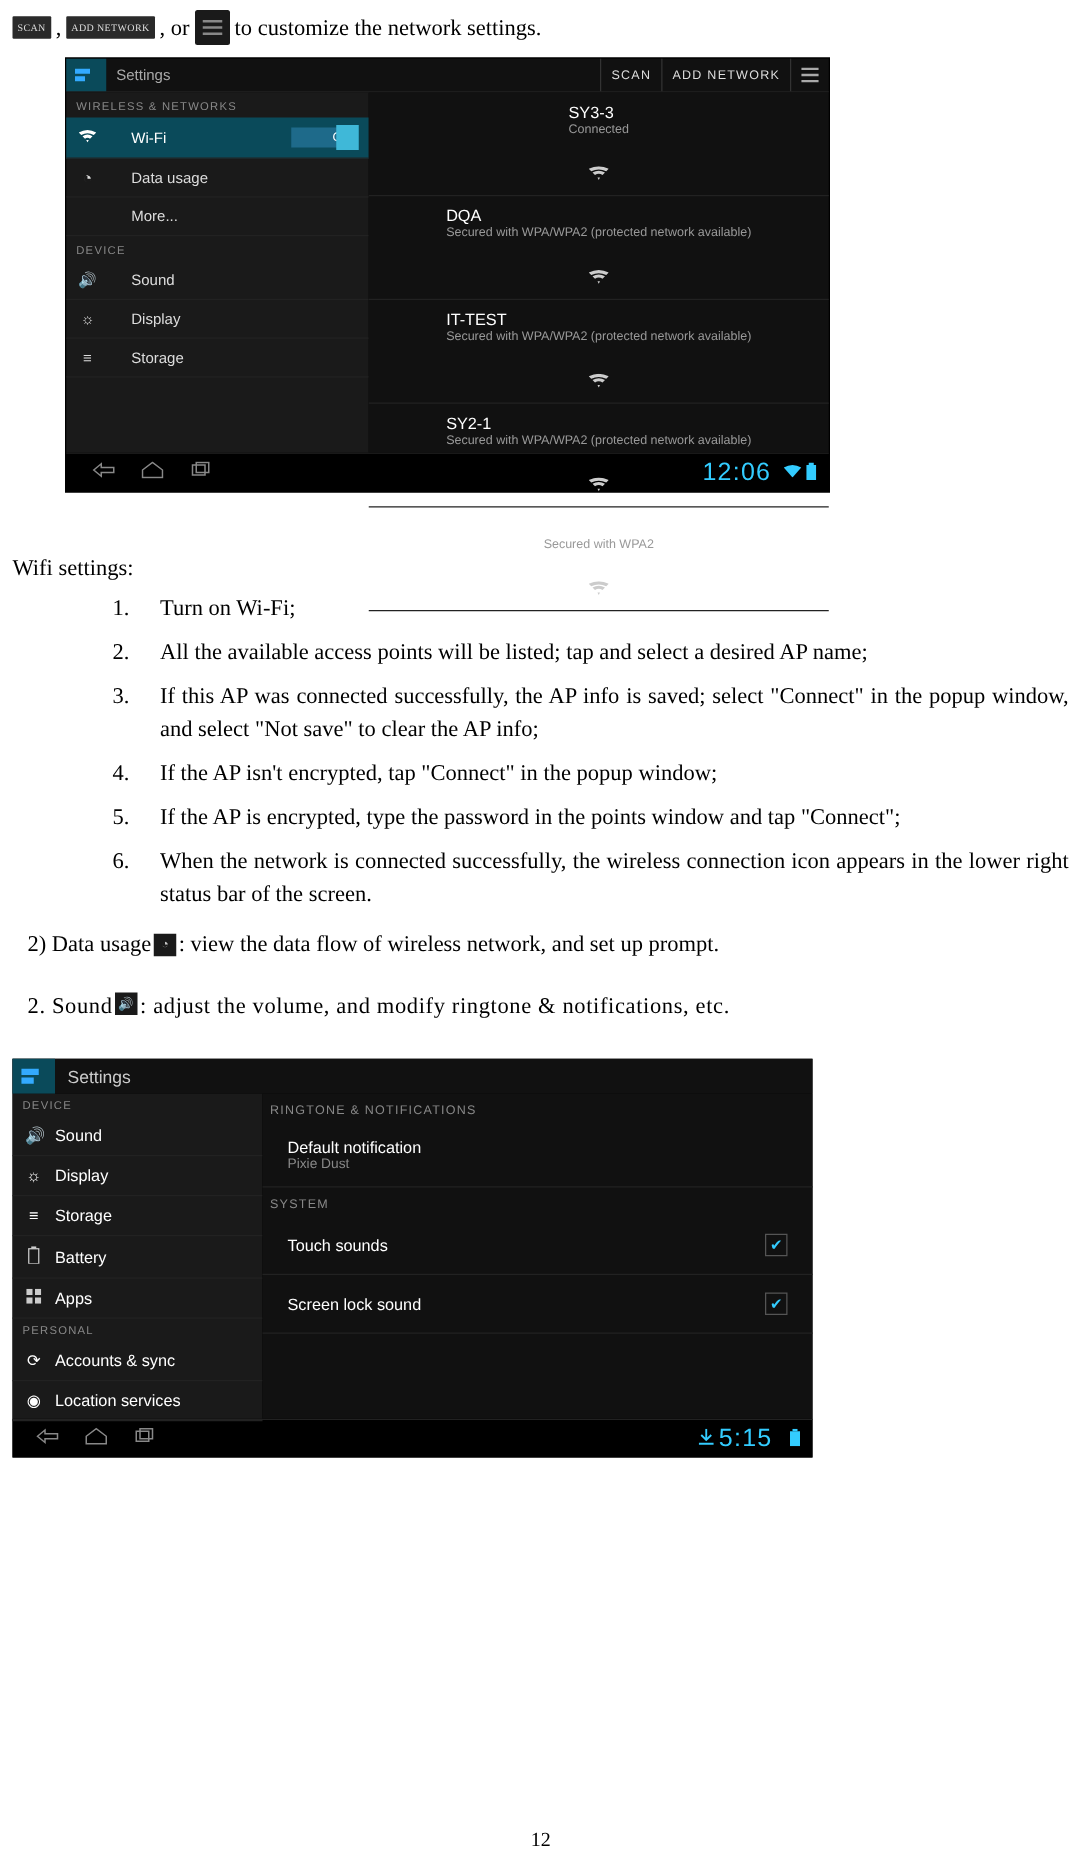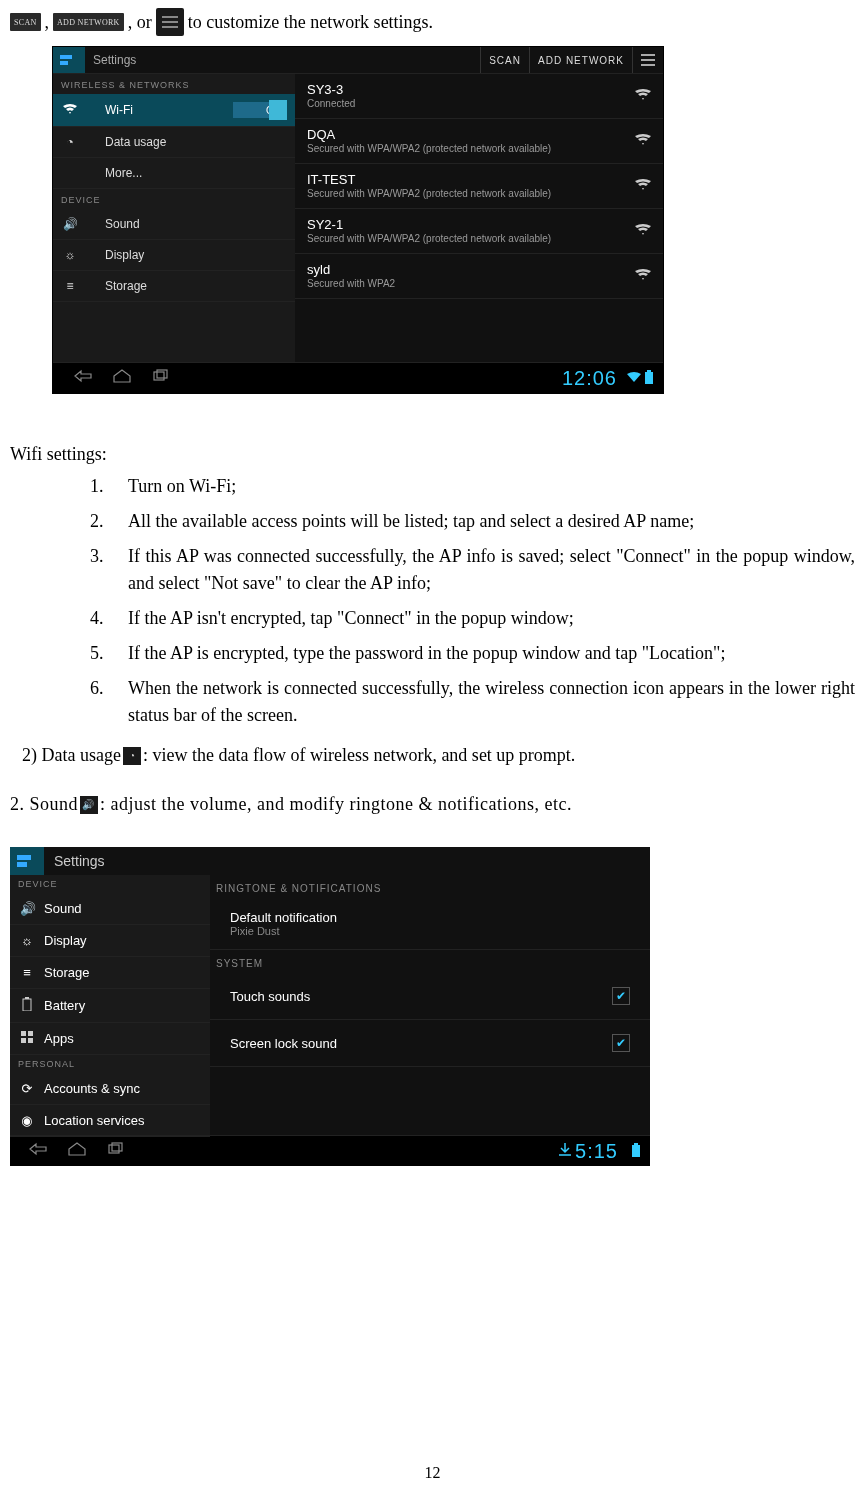--- a/index.html
+++ b/index.html
@@ -143,20 +143,21 @@
       flex: 1;
       background: #111;
       color: #ddd;
     }
     .wifi-row {
       display: flex;
       align-items: center;
       padding: 8px 12px;
       border-bottom: 1px solid #222;
       gap: 22px;
+      flex-direction: column;
     }
     .wifi-row .wname {
       flex: 1;
     }
     .wifi-row .ssid {
       font-size: 13px;
       color: #fff;
     }
     .wifi-row .wdesc {
       font-size: 10px;
@@ -232,24 +233,24 @@
       height: 18px;
       background: #1a1a1a;
       align-items: center;
       justify-content: center;
       color: #ccc;
       font-size: 10px;
     }
     .section2 {
       margin-top: 28px;
       display: flex;
-      align-items: center;
       gap: 2px;
       flex-wrap: wrap;
       letter-spacing: 0.5px;
+      margin-left: 12px;
     }
     .screenshot2 {
       width: 640px;
       margin: 32px 0 0 0;
       background: #000;
       font-family: Arial, sans-serif;
     }
     .ss2-header {
       display: flex;
       align-items: center;
@@ -545,21 +546,21 @@
       <div class="li justify">
           <span class="num">3.</span>
           <span class="litext">If this AP was connected successfully, the AP info is saved; select "Connect" in the popup window, and select "Not save" to clear the AP info;</span>
         </div>
       <div class="li">
           <span class="num">4.</span>
           <span class="litext">If the AP isn't encrypted, tap "Connect" in the popup window;</span>
         </div>
       <div class="li">
           <span class="num">5.</span>
-          <span class="litext">If the AP is encrypted, type the password in the popup window and tap "Location";</span>
+          <span class="litext">If the AP is encrypted, type the password in the points window and tap "Connect";</span>
         </div>
       <div class="li justify">
           <span class="num">6.</span>
           <span class="litext">When the network is connected successfully, the wireless connection icon appears in the lower right status bar of the screen.</span>
         </div>
     </div>
 
     <div class="subsection">
       <span>2) Data usage</span>
       <span class="inline-icon">◔</span>

